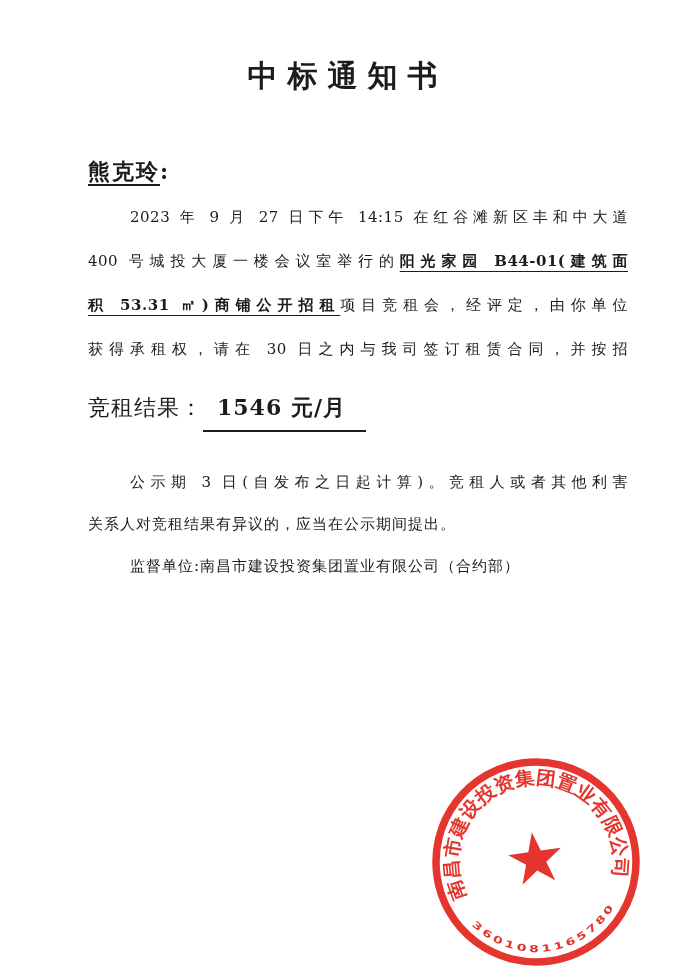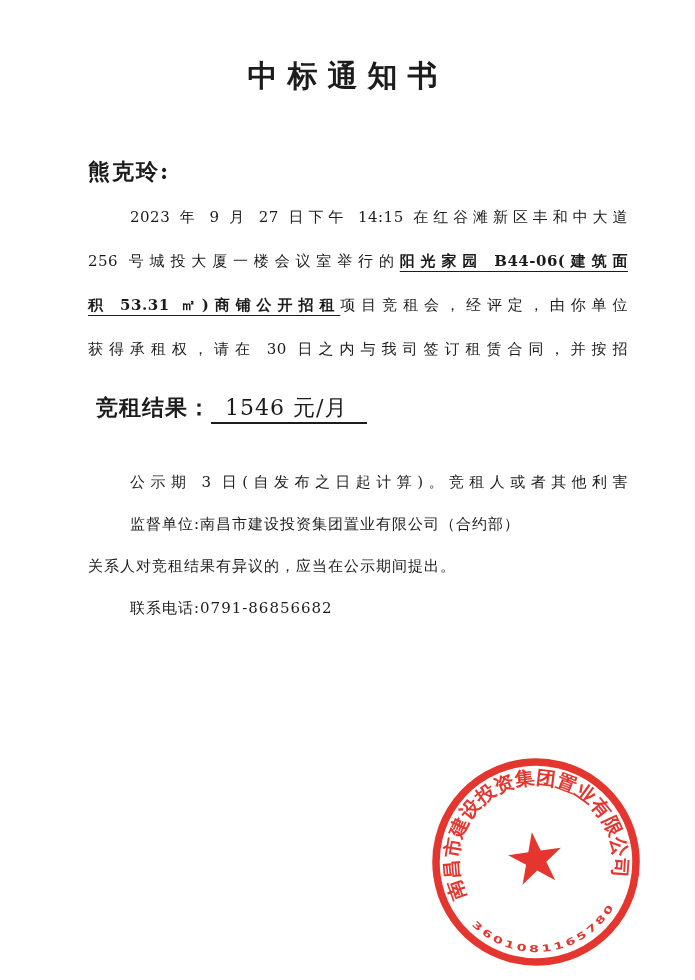--- a/index.html
+++ b/index.html
@@ -28,21 +28,21 @@
   .content {
     margin-left: 88px;
     width: 540px;
   }
   .recipient {
     margin-top: 60px;
     font-size: 22px;
     font-weight: 600;
     letter-spacing: 2px;
   }
-  .recipient .u { text-underline-offset: 5px; margin-top: 8px; }
+  .recipient .u { text-decoration: underline; text-underline-offset: 5px; margin-top: 8px; }
   .line {
     font-size: 15px;
     line-height: 44px;
     letter-spacing: 1px;
     white-space: nowrap;
   }
   .just {
     white-space: normal;
     text-align: justify;
     text-align-last: justify;
@@ -53,24 +53,24 @@
   .bu {
     font-weight: 700;
     text-decoration: underline;
     text-underline-offset: 5px;
   }
   .result-line {
     margin-top: 22px;
     font-size: 22px;
     letter-spacing: 1px;
   }
-  .result-label { font-weight: 700; margin-left: 8px; }
+  .result-label { font-weight: 400; }
   .result-value {
-    font-weight: 400;
-    padding: 0 20px 2px 14px;
+    font-weight: 700;
+    padding: 0 20px 10px 14px;
     border-bottom: 2px solid var(--ink);
   }
   .notice-block { margin-top: 38px; }
   .notice-block .line { line-height: 42px; }
   .seal {
     position: absolute;
     left: 421px; top: 747px;
     width: 230px; height: 230px;
     transform: rotate(-8deg);
     mix-blend-mode: multiply;
@@ -100,32 +100,31 @@
 <div class="page">
 
   <h1 class="title">中标通知书</h1>
 
   <div class="content">
 
     <div class="recipient"><span class="u">熊克玲</span><span>:</span></div>
 
     <div class="body-block">
         <div class="line just ind"><span>2023 年 9 月 27 日下午 14:15 在红谷滩新区丰和中大道</span></div>
-        <div class="line just"><span>256 号城投大厦一楼会议室举行的</span><span class="bu">阳光家园 B44-06(建筑面</span></div>
+        <div class="line just"><span>400 号城投大厦一楼会议室举行的</span><span class="bu">阳光家园 B44-01(建筑面</span></div>
         <div class="line just"><span class="bu">积 53.31 ㎡)商铺公开招租</span><span>项目竞租会，经评定，由你单位</span></div>
         <div class="line just"><span>获得承租权，请在 30 日之内与我司签订租赁合同，并按招</span></div>
       </div>
 
     <div class="result-line"><span class="result-label">竞租结果：</span><span class="result-value">1546 元/月</span></div>
 
     <div class="notice-block">
         <div class="line just ind"><span>公示期 3 日(自发布之日起计算)。竞租人或者其他利害</span></div>
+        <div class="line"><span>关系人对竞租结果有异议的，应当在公示期间提出。</span></div>
         <div class="line ind"><span>监督单位:南昌市建设投资集团置业有限公司（合约部）</span></div>
-        <div class="line"><span>关系人对竞租结果有异议的，应当在公示期间提出。</span></div>
-        <div class="line ind"><span>联系电话:0791-86856682</span></div>
       </div>
 
   </div>
 
   <div class="seal">
     <svg viewBox="0 0 230 230" xmlns="http://www.w3.org/2000/svg">
       <defs>
         <path id="sealTopArc" d="M 41.7 141.7 A 78 78 0 1 1 188.3 141.7" fill="none"></path>
         <path id="sealBottomArc" d="M 33.4 153.0 A 90 90 0 0 0 196.6 153.0" fill="none"></path>
       </defs>

